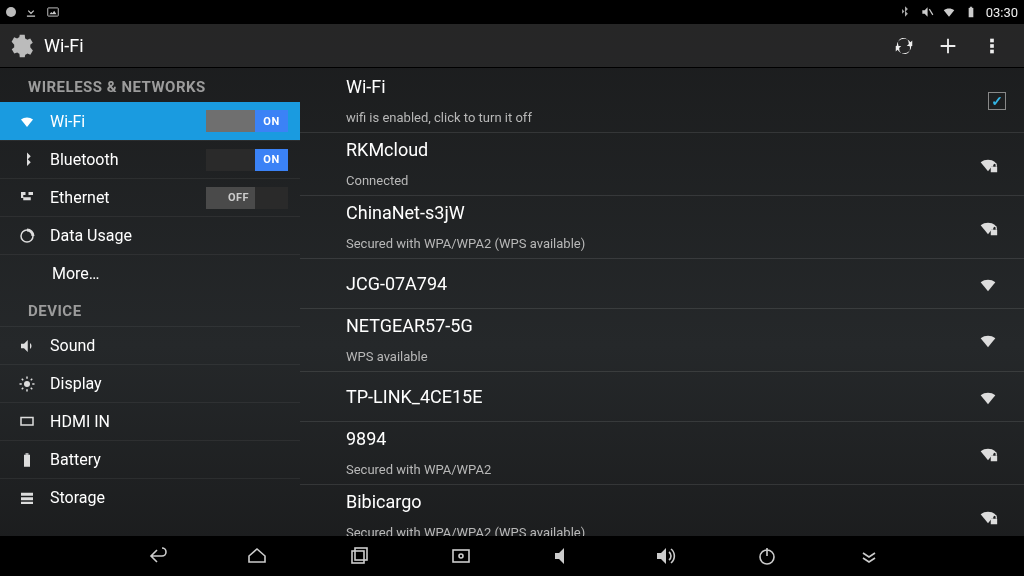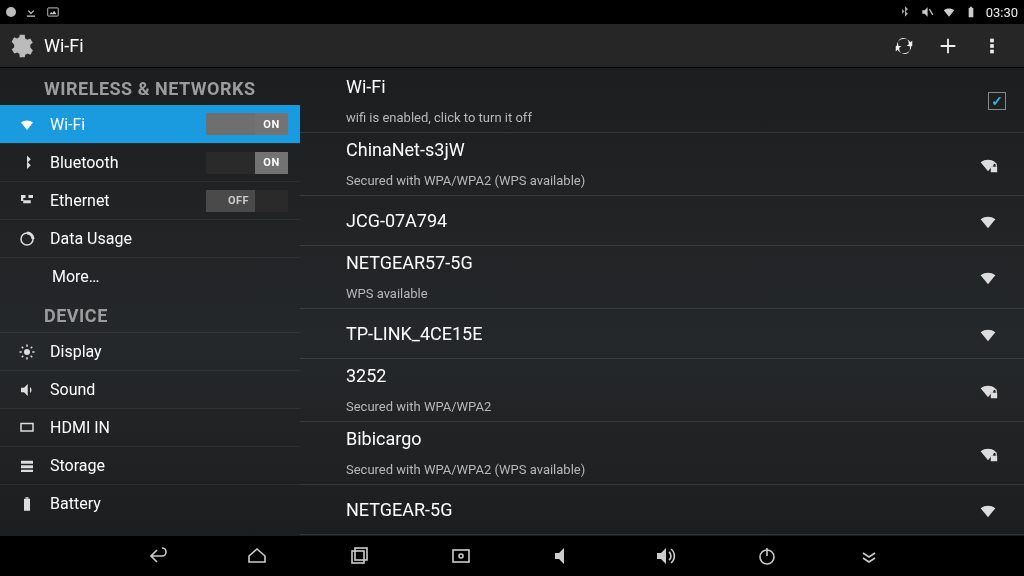--- a/index.html
+++ b/index.html
@@ -20,32 +20,32 @@
   .actionbar .app-ic { width:30px; height:30px; margin-right:8px; display:flex; align-items:center; justify-content:center; }
   .actionbar .title { font-size:18px; font-weight:400; }
   .actionbar .grow { flex:1; }
   .actionbar .ab-btn { width:44px; height:44px; display:flex; align-items:center; justify-content:center; cursor:pointer; }
   .ab-btn svg { width:22px; height:22px; }
 
   
   .main { flex:1; display:flex; overflow:hidden; }
 
   .sidebar { width:300px; overflow:hidden; }
-  .section-head { font-size:18px; letter-spacing:.5px; color:#9c9c9c; font-weight:700; padding:10px 12px 6px 44px; }
+  .section-head { font-size:15px; letter-spacing:.5px; color:#9c9c9c; font-weight:700; padding:10px 12px 6px 28px; }
   .side-item { display:flex; align-items:center; height:38px; padding:0 12px 0 14px; border-top:1px solid rgba(255,255,255,.06); font-size:16px; cursor:pointer; }
   .side-item.first { border-top:none; }
   .side-item.indent { padding-left:52px; }
   .side-item.selected { background:#1a9be0; color:#fff; }
   .side-ic { width:26px; display:flex; align-items:center; justify-content:center; margin-right:10px; }
   .side-ic svg { width:18px; height:18px; }
   .side-label { flex:1; white-space:nowrap; }
   .toggle { width:82px; height:22px; display:flex; font-size:11px; font-weight:700; letter-spacing:.5px; }
   .toggle .off, .toggle .on { flex:1; display:flex; align-items:center; justify-content:center; }
   .toggle .off { background:#3a3a3a; color:#888;padding-left:16px; }
-  .toggle .on  { background:#737373; color:#fff; }
+  .toggle .on  { background:#3b82f6; color:#fff; }
   .toggle.state-on .off { background:#2a2a2a; color:transparent; }
   .toggle.state-off .on { background:#2a2a2a; color:transparent; }
   .toggle.state-off .off { background:#4a4a4a; color:#ccc; }
   .toggle.light .off { background:#6f6f6f; color:#fff; }
 
   .content { flex:1; overflow:hidden; padding-top:2px; }
   .wifi-row { display:flex; align-items:center; padding:6px 18px 6px 46px; border-bottom:1px solid rgba(255,255,255,.10); min-height:46px; cursor:pointer; }
   .wifi-row.first { border-top:none; }
   .wifi-row.single { min-height:50px; }
   .wifi-text { flex:1; display:flex; flex-direction:column; justify-content:center; }
@@ -193,84 +193,97 @@
 
     <div class="side-item indent">
       <span class="side-label">More…</span>
     </div>
 
     <div class="section-head">DEVICE</div>
 
     <div class="side-item">
       <span class="side-ic">
           <svg viewBox="0 0 24 24">
+            <path fill="#ddd" d="M4 9v6h4l5 5V4L8 9H4z"></path>
+            <path fill="#ddd" d="M16 8a5 5 0 010 8z"></path>
+          </svg>
+        </span>
+      <span class="side-label">Sound</span>
+    </div>
+    <div class="side-item">
+      <span class="side-ic">
+          <svg viewBox="0 0 24 24">
             <circle cx="12" cy="12" r="4" fill="#ddd"></circle>
             <g stroke="#ddd" stroke-width="2">
               <line x1="12" y1="2" x2="12" y2="5"></line>
               <line x1="12" y1="19" x2="12" y2="22"></line>
               <line x1="2" y1="12" x2="5" y2="12"></line>
               <line x1="19" y1="12" x2="22" y2="12"></line>
               <line x1="5" y1="5" x2="7" y2="7"></line>
               <line x1="17" y1="17" x2="19" y2="19"></line>
               <line x1="5" y1="19" x2="7" y2="17"></line>
               <line x1="17" y1="7" x2="19" y2="5"></line>
             </g>
           </svg>
         </span>
       <span class="side-label">Display</span>
     </div>
     <div class="side-item">
       <span class="side-ic">
           <svg viewBox="0 0 24 24">
-            <path fill="#ddd" d="M4 9v6h4l5 5V4L8 9H4z"></path>
-            <path fill="#ddd" d="M16 8a5 5 0 010 8z"></path>
-          </svg>
-        </span>
-      <span class="side-label">Sound</span>
-    </div>
-    <div class="side-item">
-      <span class="side-ic">
-          <svg viewBox="0 0 24 24">
             <rect x="4" y="6" width="16" height="10" fill="none" stroke="#ddd" stroke-width="2"></rect>
           </svg>
         </span>
       <span class="side-label">HDMI IN</span>
+    </div>
+    <div class="side-item">
+      <span class="side-ic">
+          <svg viewBox="0 0 24 24">
+            <rect x="8" y="5" width="8" height="16" fill="#ddd"></rect>
+            <rect x="10" y="3" width="4" height="2" fill="#ddd"></rect>
+          </svg>
+        </span>
+      <span class="side-label">Battery</span>
     </div>
     <div class="side-item">
       <span class="side-ic">
           <svg viewBox="0 0 24 24">
             <rect x="4" y="5" width="16" height="4" fill="#ddd"></rect>
             <rect x="4" y="11" width="16" height="4" fill="#ddd"></rect>
             <rect x="4" y="17" width="16" height="3" fill="#ddd"></rect>
           </svg>
         </span>
       <span class="side-label">Storage</span>
-    </div>
-    <div class="side-item">
-      <span class="side-ic">
-          <svg viewBox="0 0 24 24">
-            <rect x="8" y="5" width="8" height="16" fill="#ddd"></rect>
-            <rect x="10" y="3" width="4" height="2" fill="#ddd"></rect>
-          </svg>
-        </span>
-      <span class="side-label">Battery</span>
     </div>
   </div>
 
   <div class="content">
     <div class="wifi-row first">
       <div class="wifi-text">
         <div class="ssid">Wi-Fi</div>
         <div class="sub">wifi is enabled, click to turn it off</div>
       </div>
       <div class="chk on"></div>
     </div>
     <div id="network-rows">
         <div class="wifi-row">
           <div class="wifi-text">
+            <div class="ssid">RKMcloud</div>
+            <div class="sub">Connected</div>
+          </div>
+          <div class="sig">
+            <svg viewBox="0 0 24 24">
+              <path fill="#ddd" d="M12 20l8-10c-4.5-3.6-11.5-3.6-16 0l8 10z"></path>
+              <rect x="15" y="15" width="7" height="6" fill="#ddd"></rect>
+              <path d="M17 15v-2a2 2 0 014 0v2" fill="none" stroke="#ddd" stroke-width="1.4"></path>
+            </svg>
+          </div>
+        </div>
+        <div class="wifi-row">
+          <div class="wifi-text">
             <div class="ssid">ChinaNet-s3jW</div>
             <div class="sub">Secured with WPA/WPA2 (WPS available)</div>
           </div>
           <div class="sig">
             <svg viewBox="0 0 24 24">
               <path fill="#ddd" d="M12 20l8-10c-4.5-3.6-11.5-3.6-16 0l8 10z"></path>
               <rect x="15" y="15" width="7" height="6" fill="#ddd"></rect>
               <path d="M17 15v-2a2 2 0 014 0v2" fill="none" stroke="#ddd" stroke-width="1.4"></path>
             </svg>
           </div>
@@ -301,21 +314,21 @@
             <div class="ssid">TP-LINK_4CE15E</div>
           </div>
           <div class="sig">
             <svg viewBox="0 0 24 24">
               <path fill="#ddd" d="M12 20l8-10c-4.5-3.6-11.5-3.6-16 0l8 10z"></path>
             </svg>
           </div>
         </div>
         <div class="wifi-row">
           <div class="wifi-text">
-            <div class="ssid">3252</div>
+            <div class="ssid">9894</div>
             <div class="sub">Secured with WPA/WPA2</div>
           </div>
           <div class="sig">
             <svg viewBox="0 0 24 24">
               <path fill="#ddd" d="M12 20l8-10c-4.5-3.6-11.5-3.6-16 0l8 10z"></path>
               <rect x="15" y="15" width="7" height="6" fill="#ddd"></rect>
               <path d="M17 15v-2a2 2 0 014 0v2" fill="none" stroke="#ddd" stroke-width="1.4"></path>
             </svg>
           </div>
         </div>

